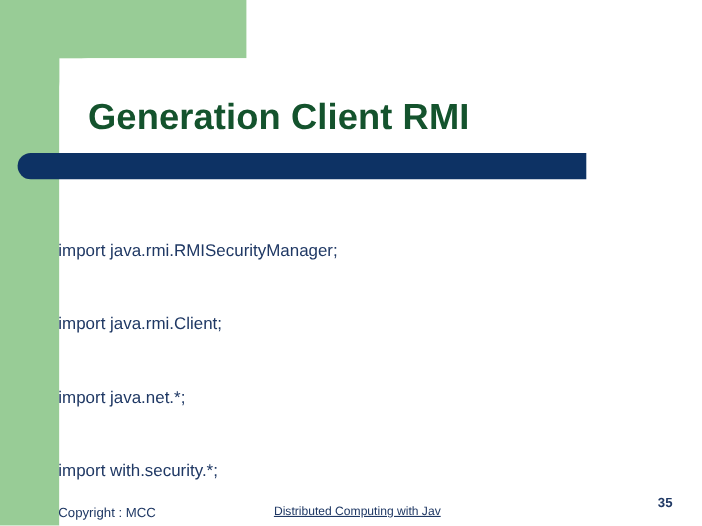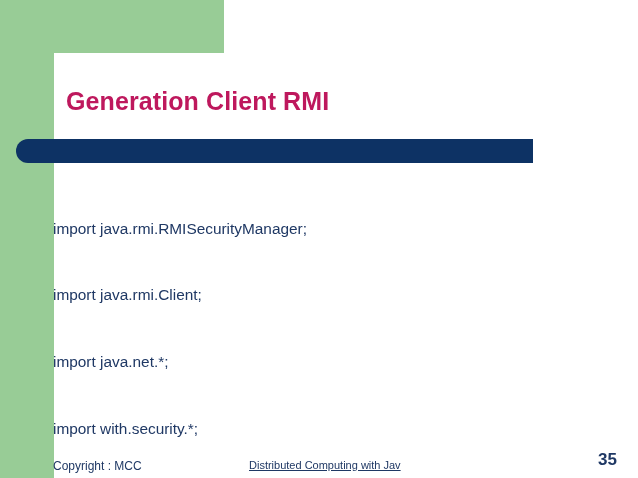--- a/index.html
+++ b/index.html
@@ -49,25 +49,25 @@
     width: 517px;
     height: 24px;
     background: #0d3264;
     border-top-left-radius: 12px;
     border-bottom-left-radius: 12px;
   }
 
   
   .slide-title {
     position: absolute;
-    left: 66px;
+    left: 80px;
     top: 87px;
-    font-size: 25px;
+    font-size: 33px;
     font-weight: bold;
-    color: #be185d;
+    color: #14532d;
     letter-spacing: 0.1px;
     white-space: nowrap;
   }
 
   
   .code-body {
     position: absolute;
     left: 53px;
     top: 173px;
     width: 575px;
@@ -95,21 +95,21 @@
     top: 459px;
     font-size: 11px;
     color: #1f3864;
     white-space: nowrap;
     text-decoration: underline;
   }
   .page-number {
     position: absolute;
     left: 598px;
     top: 450px;
-    font-size: 17px;
+    font-size: 12px;
     font-weight: bold;
     color: #1f3864;
   }
 </style>
 </head>
 <body>
 
 <div id="slide">
 
   <div class="green-top-block"></div>

